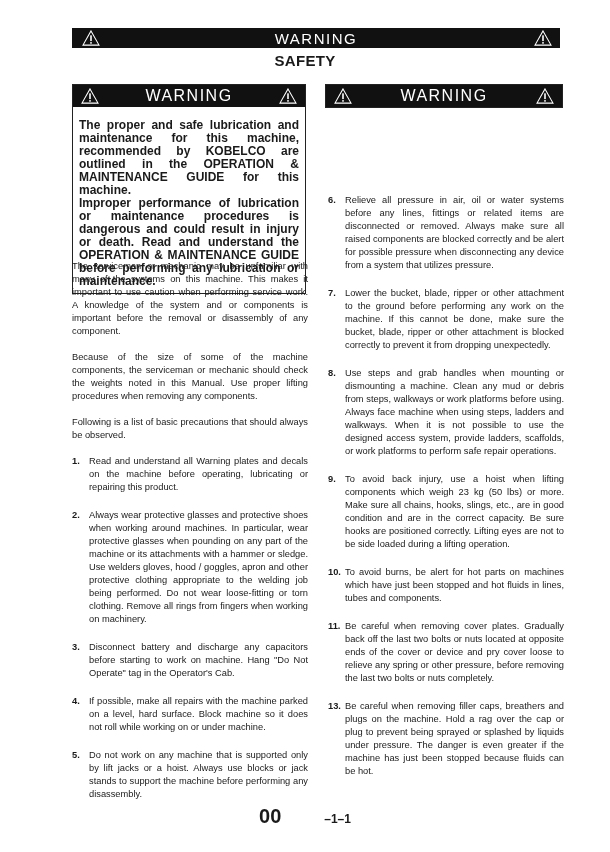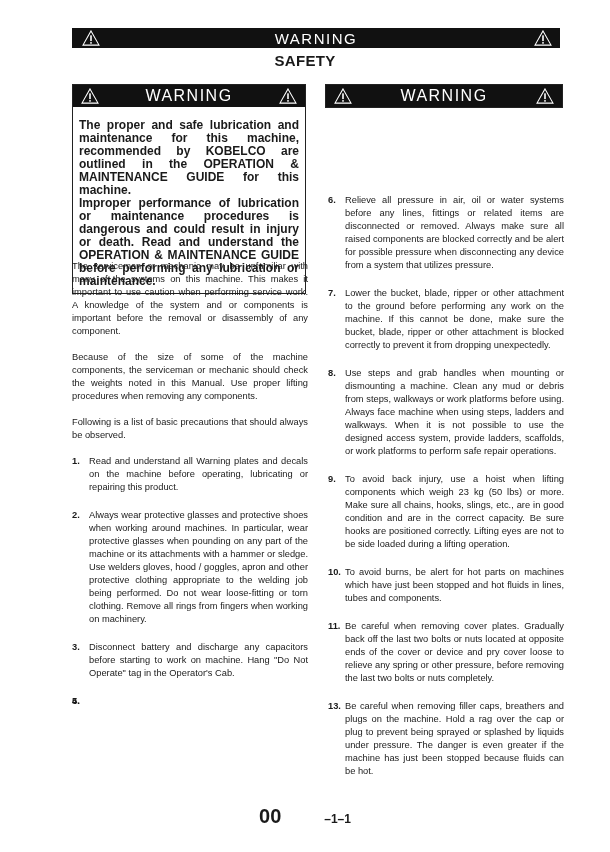--- a/index.html
+++ b/index.html
@@ -196,22 +196,22 @@
 </div>
 
 <div class="col" id="col-left">
   <p class="para">The serviceman or mechanic may be unfamiliar with many of the systems on this machine. This makes it important to use caution when performing service work. A knowledge of the system and or components is important before the removal or disassembly of any component.</p>
   <p class="para">Because of the size of some of the machine components, the serviceman or mechanic should check the weights noted in this Manual. Use proper lifting procedures when removing any components.</p>
   <p class="para">Following is a list of basic precautions that should always be observed.</p>
   <ol>
     <li><span class="num">1.</span><span>Read and understand all Warning plates and decals on the machine before operating, lubricating or repairing this product.</span></li>
     <li><span class="num">2.</span><span>Always wear protective glasses and protective shoes when working around machines. In particular, wear protective glasses when pounding on any part of the machine or its attachments with a hammer or sledge. Use welders gloves, hood / goggles, apron and other protective clothing appropriate to the welding job being performed. Do not wear loose-fitting or torn clothing. Remove all rings from fingers when working on machinery.</span></li>
     <li><span class="num">3.</span><span>Disconnect battery and discharge any capacitors before starting to work on machine. Hang "Do Not Operate" tag in the Operator's Cab.</span></li>
-    <li><span class="num">4.</span></li>
-    <li><span class="num">5.</span></li>
+    <li><span class="num">4.</span><span>If possible, make all repairs with the machine parked on a level, hard surface. Block machine so it does not roll while working on or under machine.</span></li>
+    <li><span class="num">5.</span><span>Do not work on any machine that is supported only by lift jacks or a hoist. Always use blocks or jack stands to support the machine before performing any disassembly.</span></li>
   </ol>
 </div>
 
 <div class="col" id="col-right">
   <ol>
     <li><span class="num">6.</span><span>Relieve all pressure in air, oil or water systems before any lines, fittings or related items are disconnected or removed. Always make sure all raised components are blocked correctly and be alert for possible pressure when disconnecting any device from a system that utilizes pressure.</span></li>
     <li><span class="num">7.</span><span>Lower the bucket, blade, ripper or other attachment to the ground before performing any work on the machine. If this cannot be done, make sure the bucket, blade, ripper or other attachment is blocked correctly to prevent it from dropping unexpectedly.</span></li>
     <li><span class="num">8.</span><span>Use steps and grab handles when mounting or dismounting a machine. Clean any mud or debris from steps, walkways or work platforms before using. Always face machine when using steps, ladders and walkways. When it is not possible to use the designed access system, provide ladders, scaffolds, or work platforms to perform safe repair operations.</span></li>
     <li><span class="num">9.</span><span>To avoid back injury, use a hoist when lifting components which weigh 23 kg (50 lbs) or more. Make sure all chains, hooks, slings, etc., are in good condition and are in the correct capacity. Be sure hooks are positioned correctly. Lifting eyes are not to be side loaded during a lifting operation.</span></li>
     <li><span class="num">10.</span><span>To avoid burns, be alert for hot parts on machines which have just been stopped and hot fluids in lines, tubes and components.</span></li>

